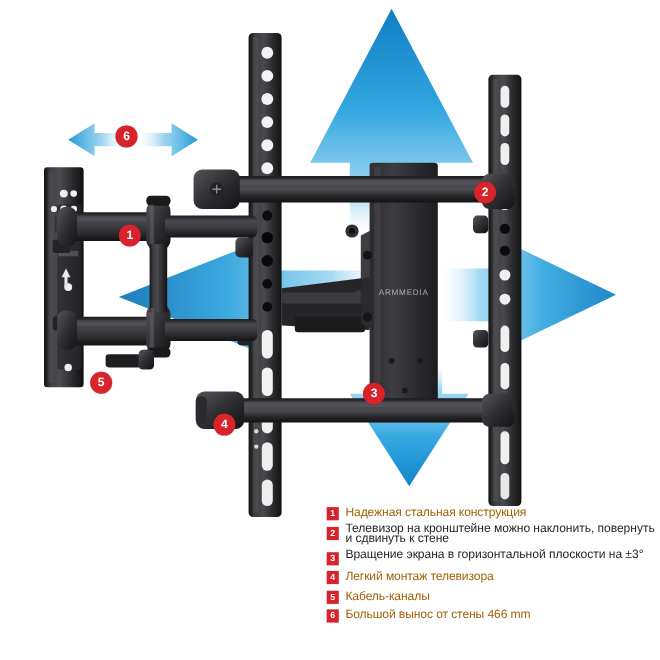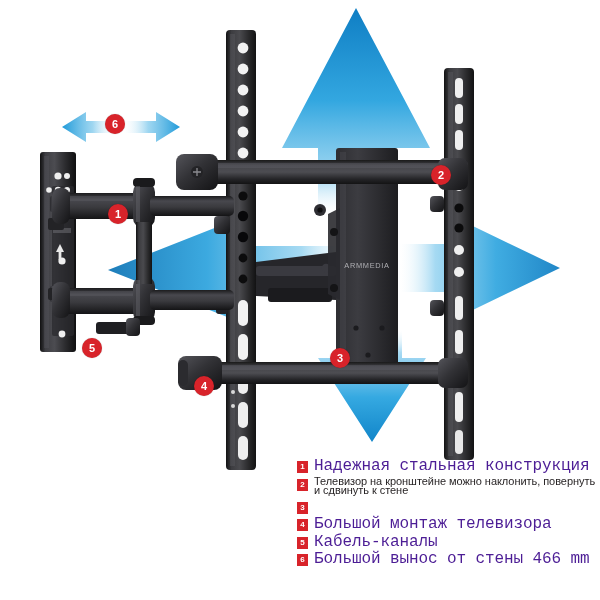--- a/index.html
+++ b/index.html
@@ -49,24 +49,24 @@
     text-align: center;
     font-weight: bold;
     margin-right: 6px;
     margin-top: 2px;
     font-family: "Liberation Sans", sans-serif;
   }
   .legend-texts {
     flex: 1 1 auto;
   }
   .legend-title {
-    font-size: 16px;
+    font-size: 11px;
     line-height: 15.5px;
-    color: #4c1d95;
-    font-family: Liberation Mono, monospace;
+    color: #a16207;
+    font-family: Liberation Sans, sans-serif;
     letter-spacing: -0.1px;
   }
   .legend-sub {
     font-size: 11px;
     line-height: 9.8px;
     color: #231f20;
     font-family: "Liberation Sans", sans-serif;
     letter-spacing: -0.05px;
     margin-top: 0px;
   }
@@ -376,27 +376,28 @@
     <div class="legend-row">
       <div class="badge-sq">2</div>
       <div class="legend-texts">
         <div class="legend-sub">Телевизор на кронштейне можно наклонить, повернуть и сдвинуть к стене</div>
       </div>
     </div>
 
     <div class="legend-row" style="margin-top:4px;">
       <div class="badge-sq">3</div>
       <div class="legend-texts">
+        <div class="legend-sub">Вращение экрана в горизонтальной плоскости на ±3°</div>
       </div>
     </div>
 
     <div class="legend-row" style="margin-top:3px;">
       <div class="badge-sq">4</div>
       <div class="legend-texts">
-        <div class="legend-title">Большой монтаж телевизора</div>
+        <div class="legend-title">Легкий монтаж телевизора</div>
       </div>
     </div>
 
     <div class="legend-row">
       <div class="badge-sq">5</div>
       <div class="legend-texts">
         <div class="legend-title">Кабель-каналы</div>
       </div>
     </div>
 

